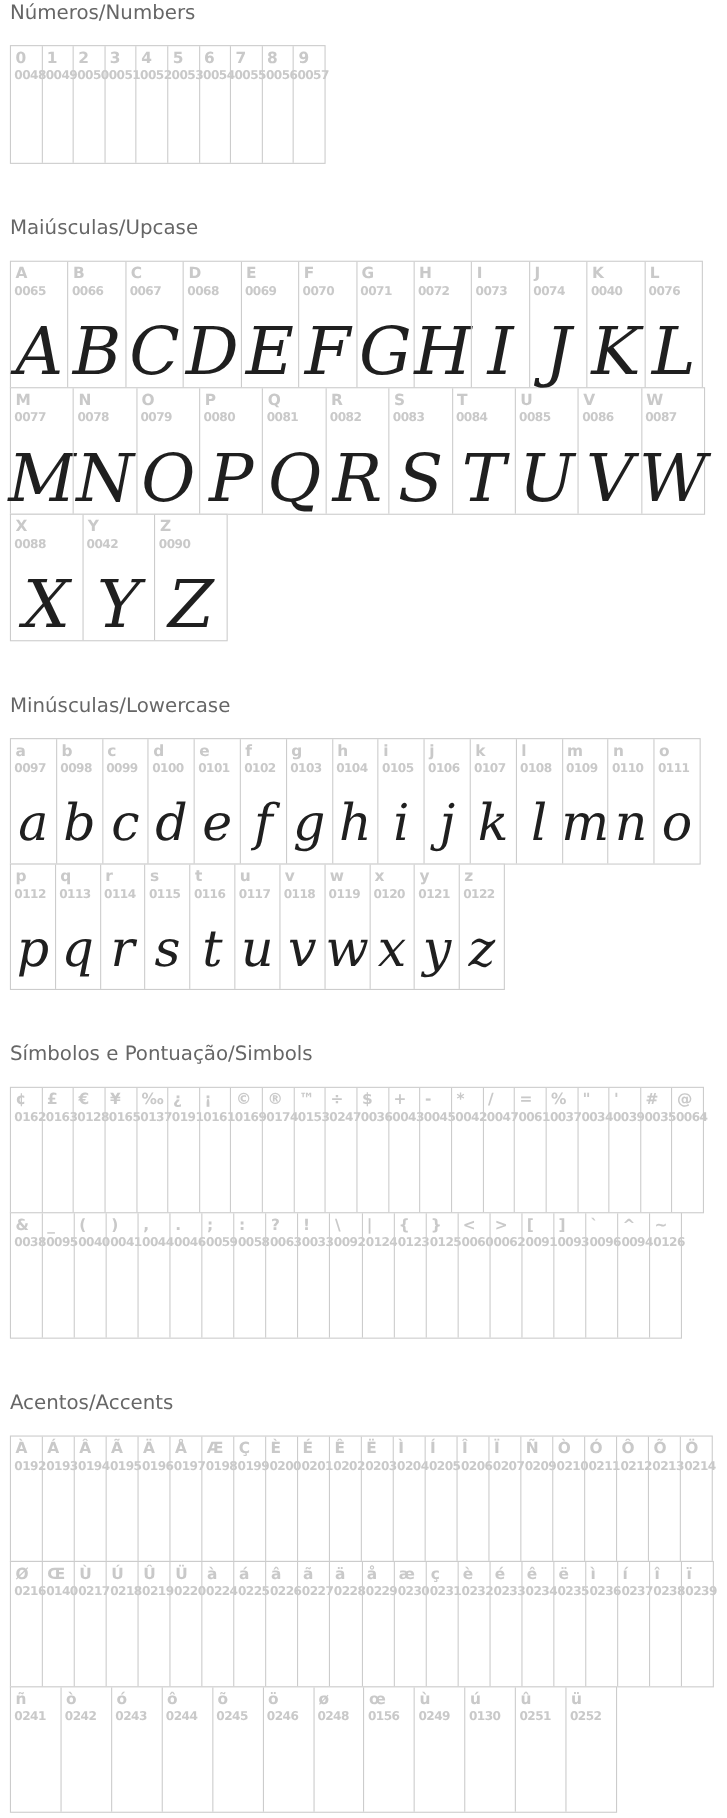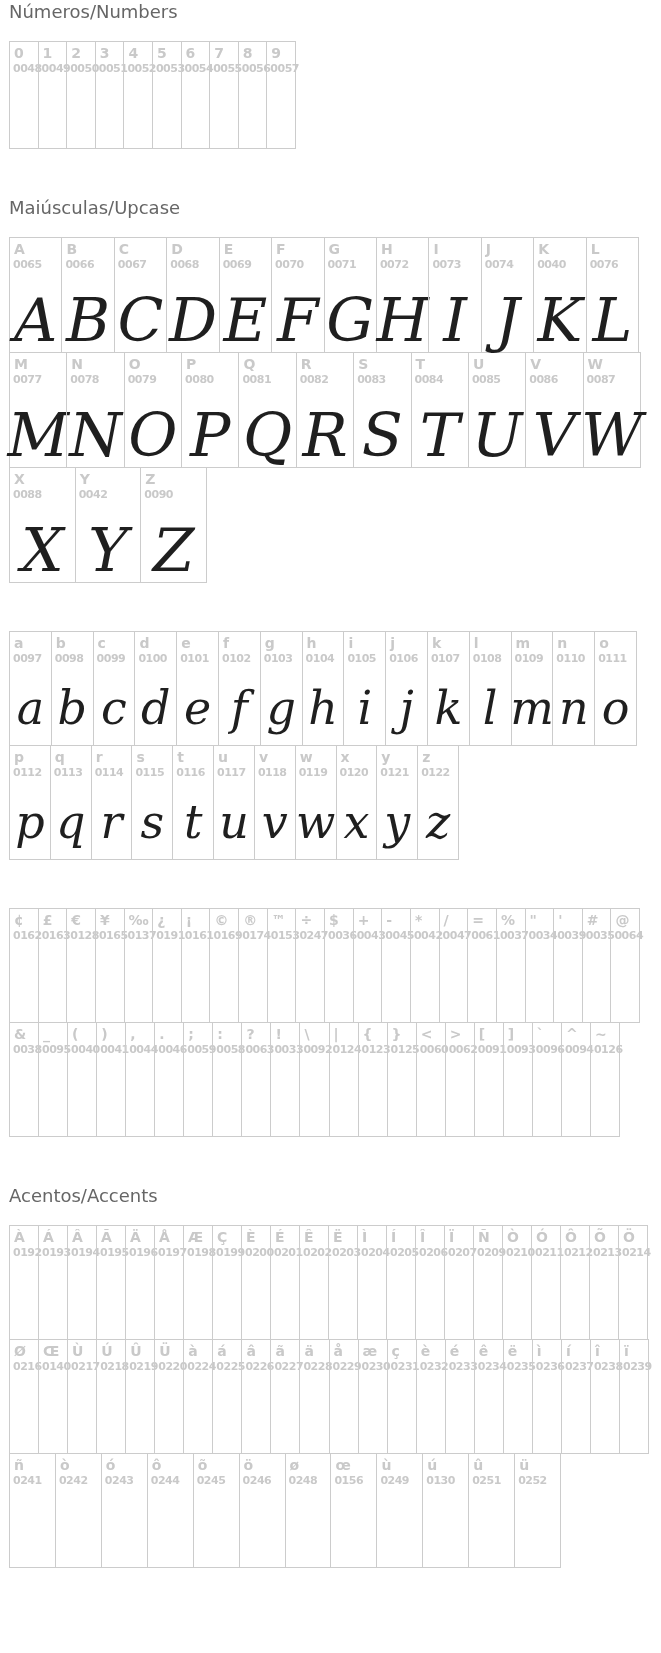--- a/index.html
+++ b/index.html
@@ -228,20 +228,21 @@
             <div class="glyph glyph-uppercase">Y</div>
           </div>
           <div class="cell">
             <div class="char-label">Z</div>
             <div class="char-code">0090</div>
             <div class="glyph glyph-uppercase">Z</div>
           </div>
         </div>
       </section>
       <section class="section">
+        <h2 class="section-title">Minúsculas/Lowercase</h2>
         <div class="grid-row" style="width: 628px; height: 115px;">
           <div class="cell">
             <div class="char-label">a</div>
             <div class="char-code">0097</div>
             <div class="glyph glyph-lowercase">a</div>
           </div>
           <div class="cell">
             <div class="char-label">b</div>
             <div class="char-code">0098</div>
             <div class="glyph glyph-lowercase">b</div>
@@ -364,20 +365,21 @@
             <div class="glyph glyph-lowercase">y</div>
           </div>
           <div class="cell">
             <div class="char-label">z</div>
             <div class="char-code">0122</div>
             <div class="glyph glyph-lowercase">z</div>
           </div>
         </div>
       </section>
       <section class="section">
+        <h2 class="section-title">Símbolos e Pontuação/Simbols</h2>
         <div class="grid-row" style="width: 631px; height: 115px;">
           <div class="cell">
             <div class="char-label">¢</div>
             <div class="char-code">0162</div>
           </div>
           <div class="cell">
             <div class="char-label">£</div>
             <div class="char-code">0163</div>
           </div>
           <div class="cell">

